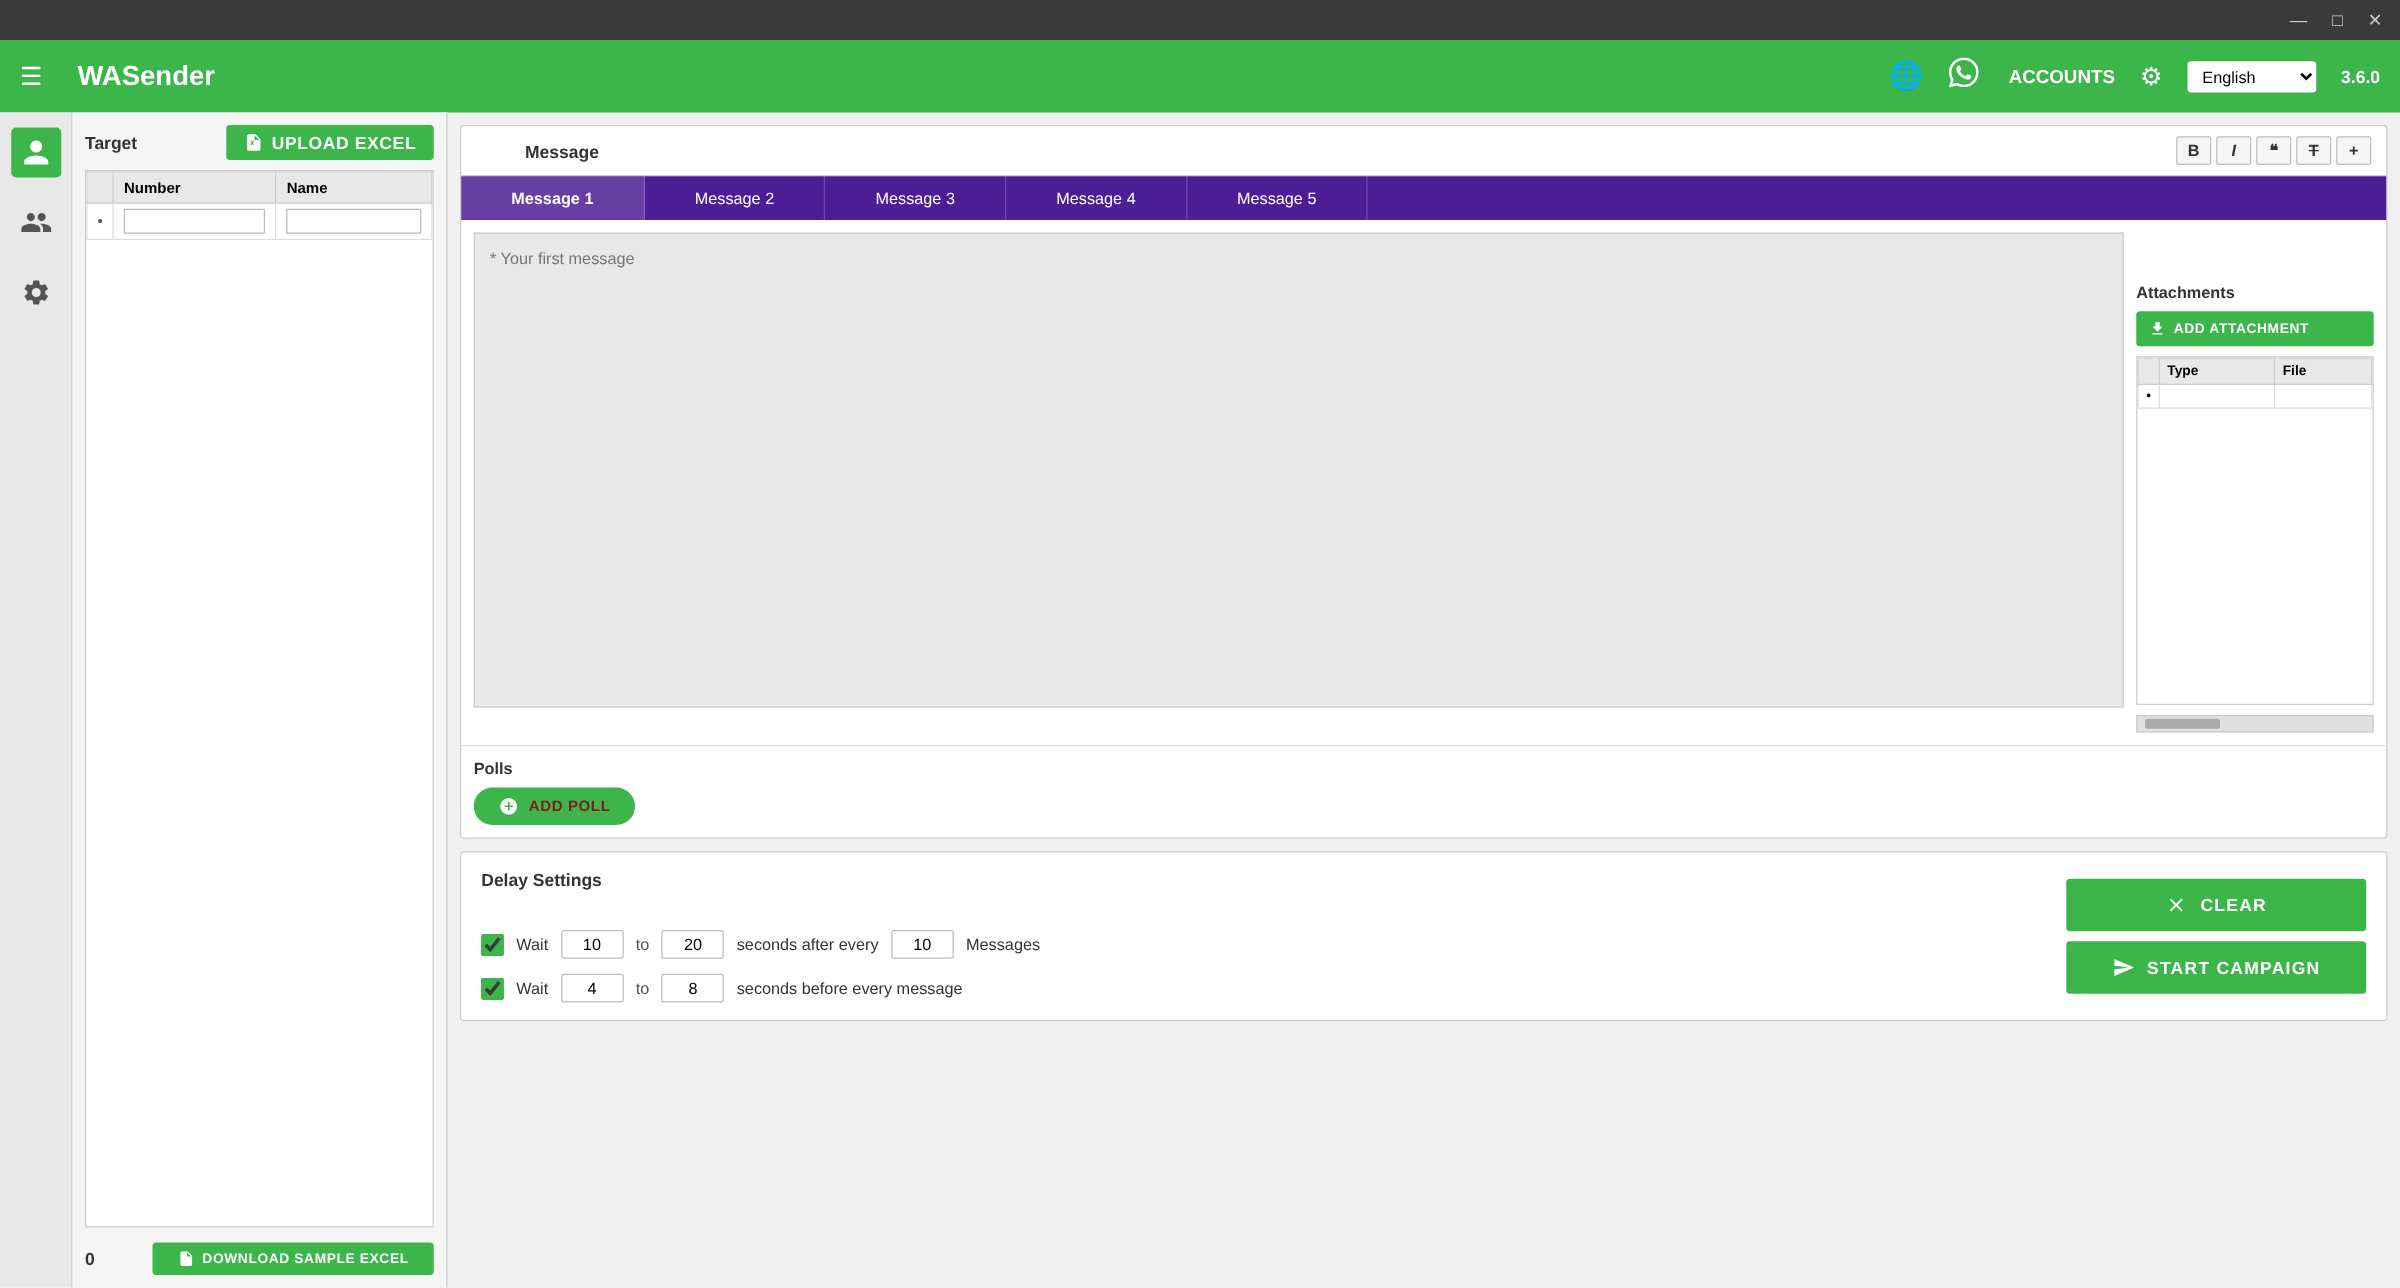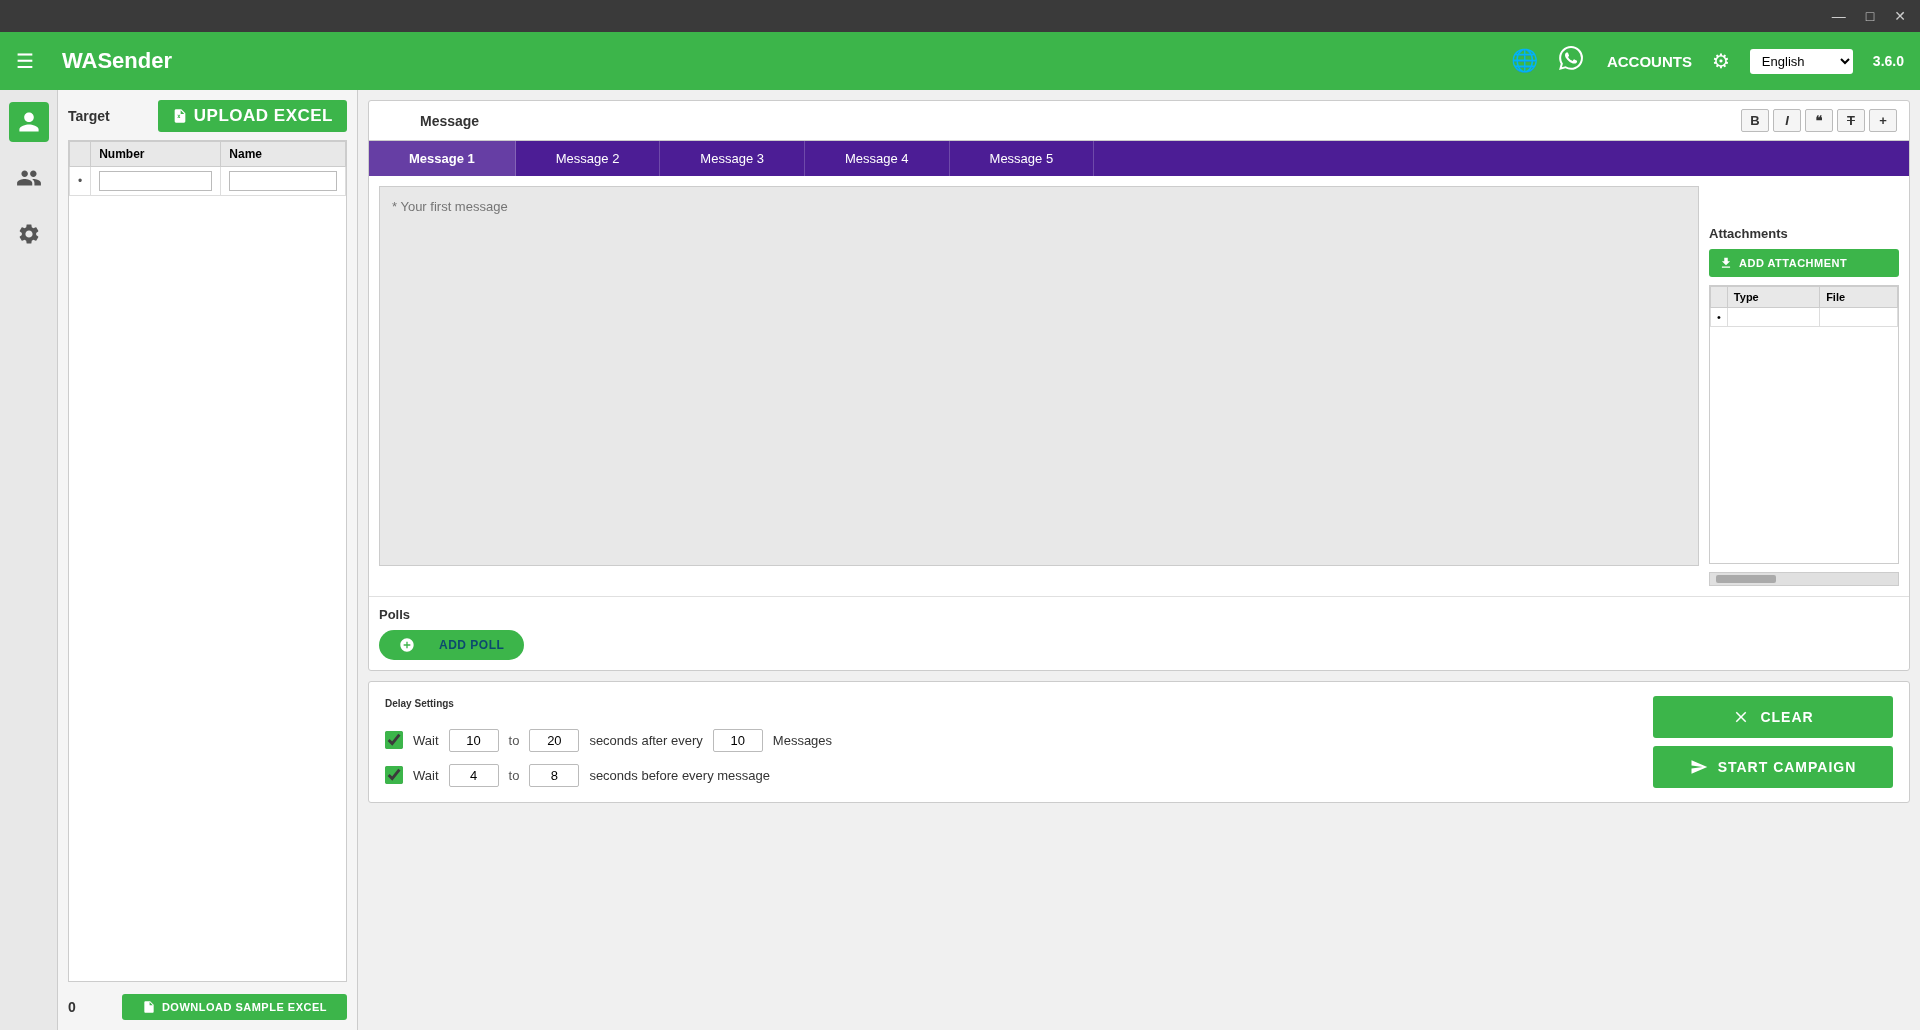--- a/index.html
+++ b/index.html
@@ -133,21 +133,21 @@
       font-weight: 600;
       color: #333;
     }
     .upload-excel-btn {
       background: #3cb54a;
       color: white;
       border: none;
       border-radius: 3px;
       padding: 6px 14px;
       cursor: pointer;
-      font-size: 17px;
+      font-size: 14px;
       font-weight: 700;
       display: flex;
       align-items: center;
       gap: 6px;
       letter-spacing: 0.5px;
     }
 
     .target-table-container {
       flex: 1;
       background: white;
@@ -365,54 +365,54 @@
       border-top: 1px solid #e0e0e0;
     }
     .polls-title {
       font-size: 13px;
       font-weight: 600;
       color: #333;
       margin-bottom: 8px;
     }
     .add-poll-btn {
       background: #3cb54a;
-      color: #0c4a6e;
+      color: #7f1d1d;
       border: none;
       border-radius: 20px;
       padding: 7px 20px;
       cursor: pointer;
       font-size: 12px;
       font-weight: 700;
       display: flex;
       align-items: center;
-      gap: 24px;
+      gap: 8px;
       letter-spacing: 0.5px;
     }
 
     
     .delay-panel {
       background: white;
       border: 1px solid #ccc;
       border-radius: 3px;
       padding: 14px 16px;
       display: flex;
       align-items: center;
       gap: 0;
     }
     .delay-content {
       flex: 1;
       display: flex;
       flex-direction: column;
       gap: 12px;
     }
     .delay-title {
-      font-size: 10px;
+      font-size: 14px;
       font-weight: 600;
       color: #333;
-      margin-bottom: 8px;
+      margin-bottom: 20px;
     }
     .delay-row {
       display: flex;
       align-items: center;
       gap: 10px;
     }
     .delay-checkbox {
       width: 18px;
       height: 18px;
       accent-color: #3cb54a;

